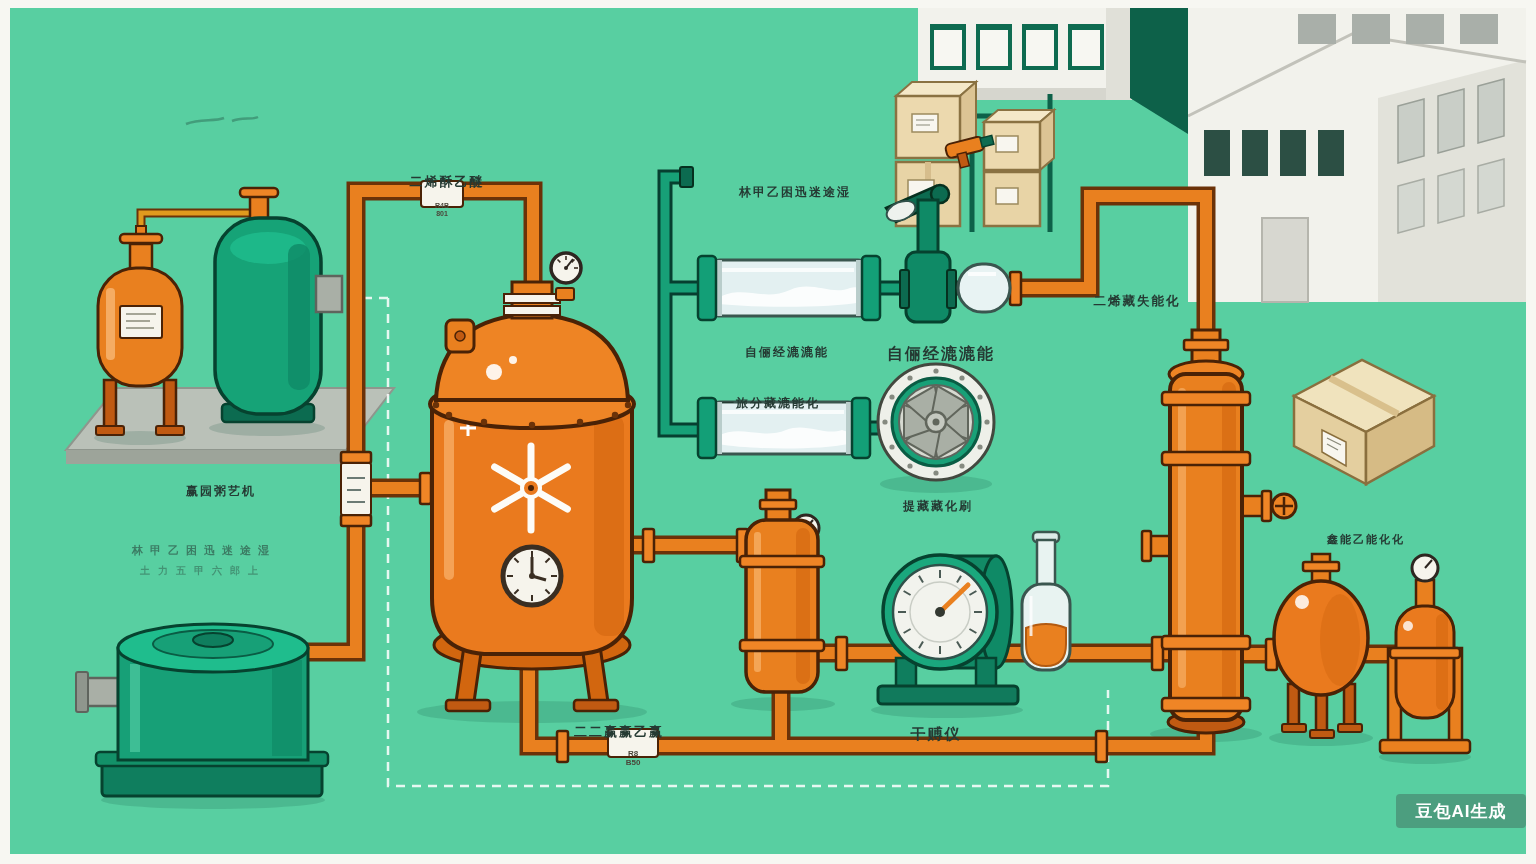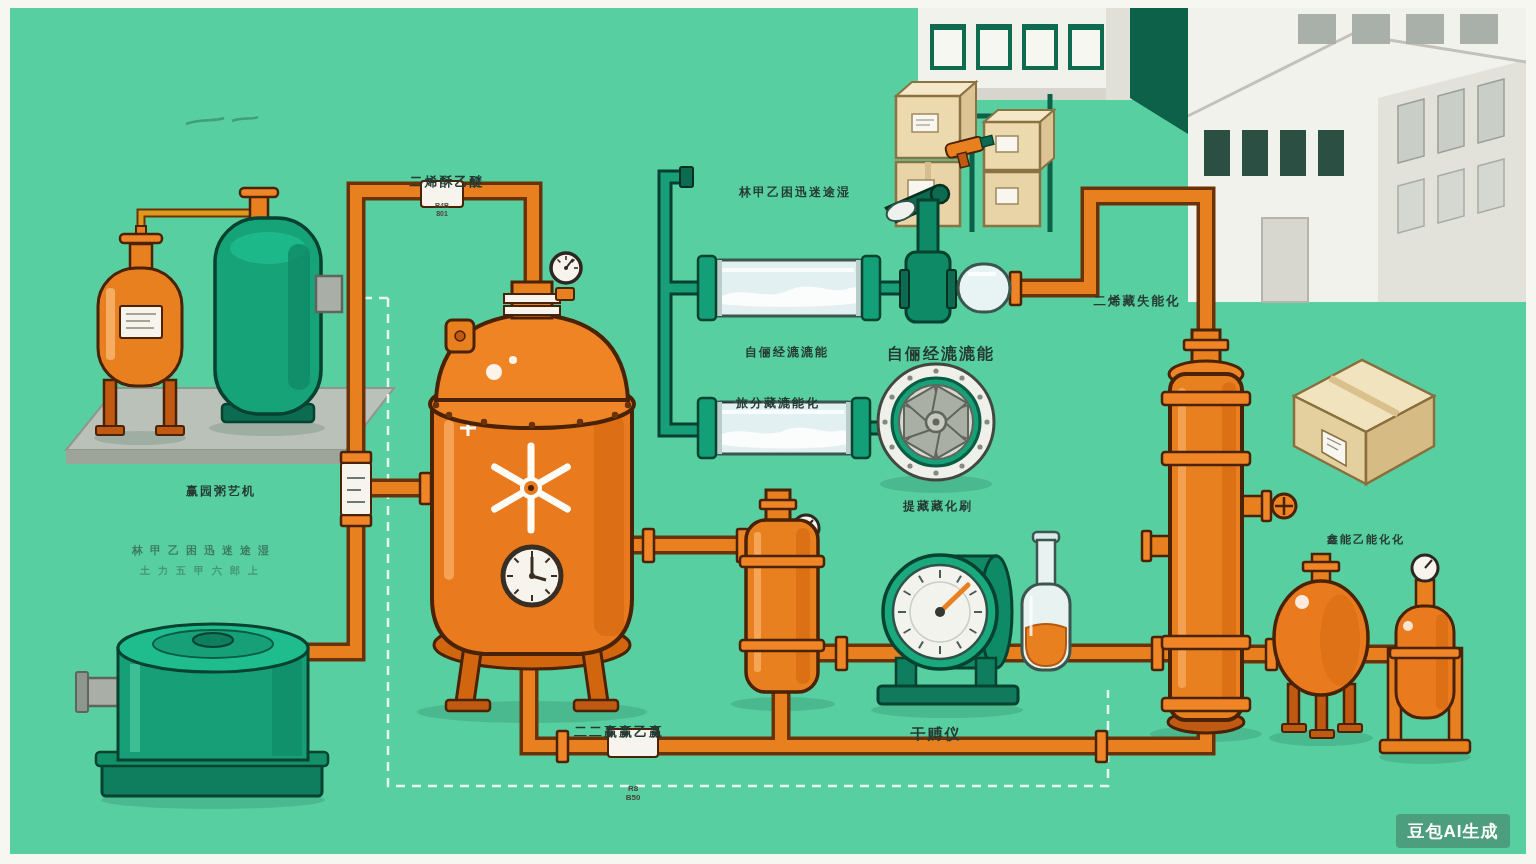--- a/index.html
+++ b/index.html
@@ -7,21 +7,21 @@
           font-family:"Liberation Sans", sans-serif;}
   #scene{position:absolute;left:0;top:0;width:1536px;height:864px;}
   .o2{fill:#ef8526;stroke:#4a2206;stroke-width:2.5px;}
   .wh{fill:#f6f4ec;stroke:#4a2206;stroke-width:2px;}
   .shadow{fill:rgba(10,74,54,0.16);}
   .labels{position:absolute;left:0;top:16px;width:1248px;height:864px;pointer-events:none;}
   .lbl{position:absolute;transform:translateX(-50%);color:#253a33;font-weight:700;
        letter-spacing:2px;white-space:nowrap;text-align:center;}
   .plate{position:absolute;display:flex;flex-direction:column;align-items:center;
          justify-content:center;color:#4a463a;font-weight:700;line-height:1.1;}
-  .wm{position:absolute;left:1396px;top:814px;width:114px;height:34px;
+  .wm{position:absolute;left:1396px;top:794px;width:130px;height:34px;
       background:rgba(55,66,62,0.35);border-radius:4px;color:#ffffff;display:flex;
       align-items:center;justify-content:center;font-size:17px;font-weight:700;letter-spacing:1px;}
 </style>
 </head>
 <body>
 
 <div id="canvas">
 
 <svg id="scene" viewBox="0 0 1536 864" xmlns="http://www.w3.org/2000/svg">
 
@@ -438,21 +438,21 @@
   <div class="lbl" style="left:787px;top:328px;font-size:12px;">自俪经漉漉能</div>
   <div class="lbl" style="left:941px;top:328px;font-size:16px;">自俪经漉漉能</div>
   <div class="lbl" style="left:771px;top:379px;font-size:12px;">一旅分藏漉能化</div>
   <div class="lbl" style="left:938px;top:482px;font-size:12px;">提藏藏化刷</div>
   <div class="lbl" style="left:936px;top:709px;font-size:15px;">干赙仪</div>
   <div class="lbl" style="left:1366px;top:516px;font-size:11px;">鑫能乙能化化</div>
   <div class="lbl" style="left:221px;top:467px;font-size:12px;">赢园粥艺机</div>
   <div class="lbl" style="left:132px;top:527px;font-size:11px;transform:none;letter-spacing:7px;opacity:0.55;">林甲乙困迅迷途湿</div>
   <div class="lbl" style="left:140px;top:548px;font-size:10px;transform:none;letter-spacing:8px;opacity:0.4;">土力五甲六郎上</div>
   <div class="lbl" style="left:619px;top:707px;font-size:13px;">二二赢赢乙赢</div>
-  <div class="plate" style="left:608px;top:729px;width:50px;height:28px;font-size:8px;margin-top:35px;">
+  <div class="plate" style="left:608px;top:729px;width:50px;height:28px;font-size:8px;">
     <span>R8</span>
     <span>B50</span>
   </div>
 </div>
 
 <div class="wm">豆包AI生成</div>
 
 </div>
 
 </body></html>

